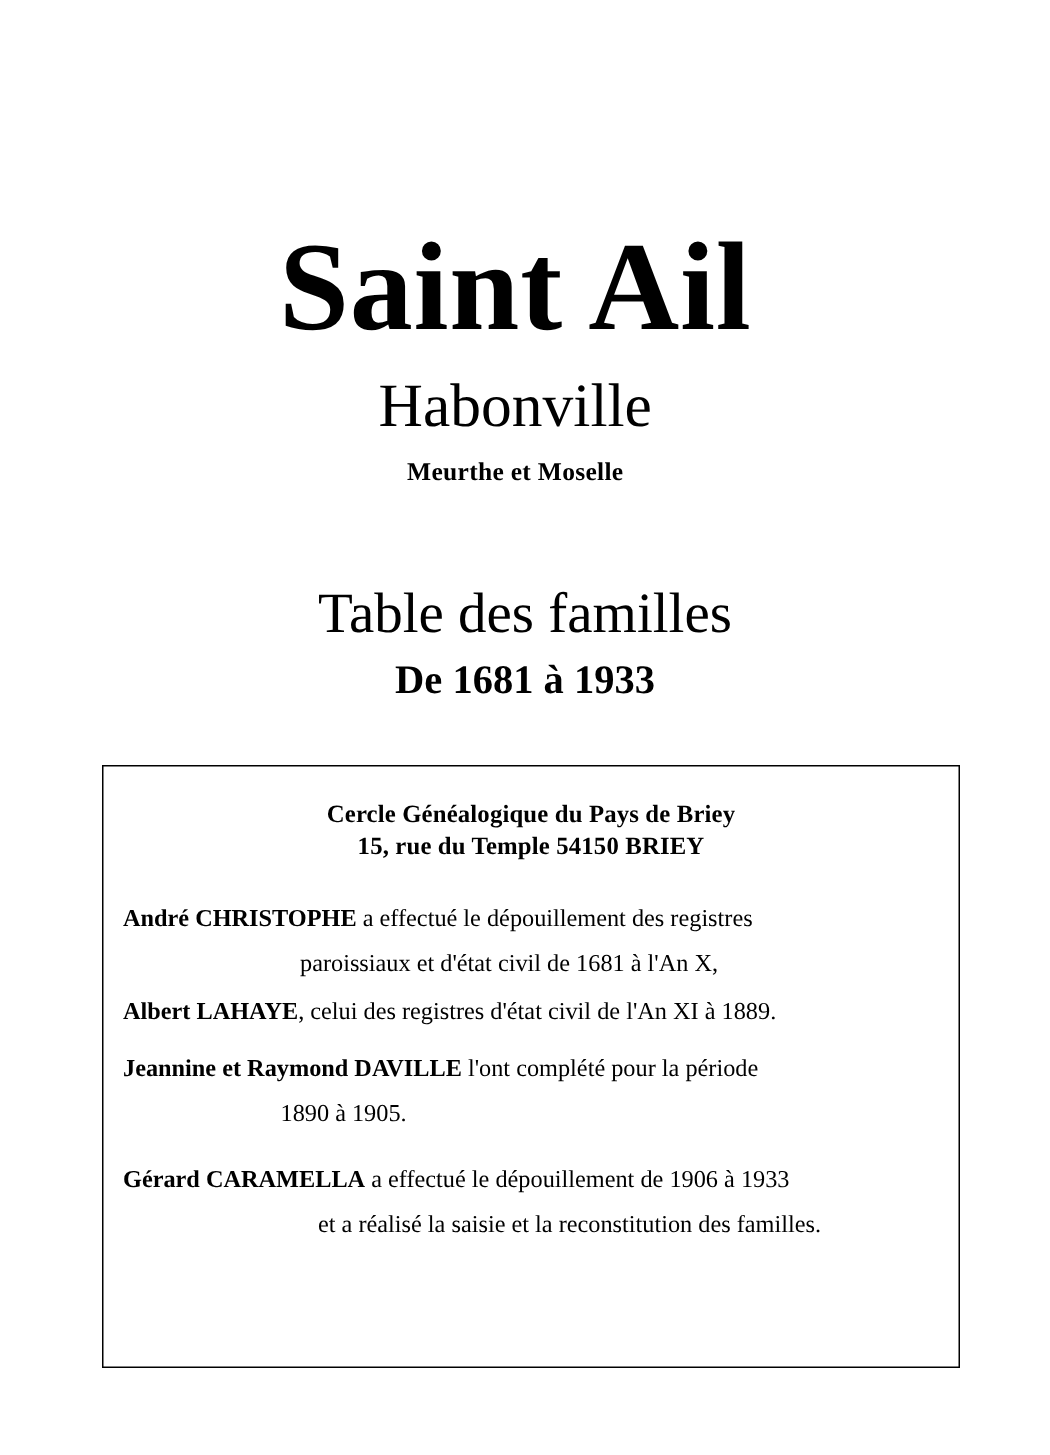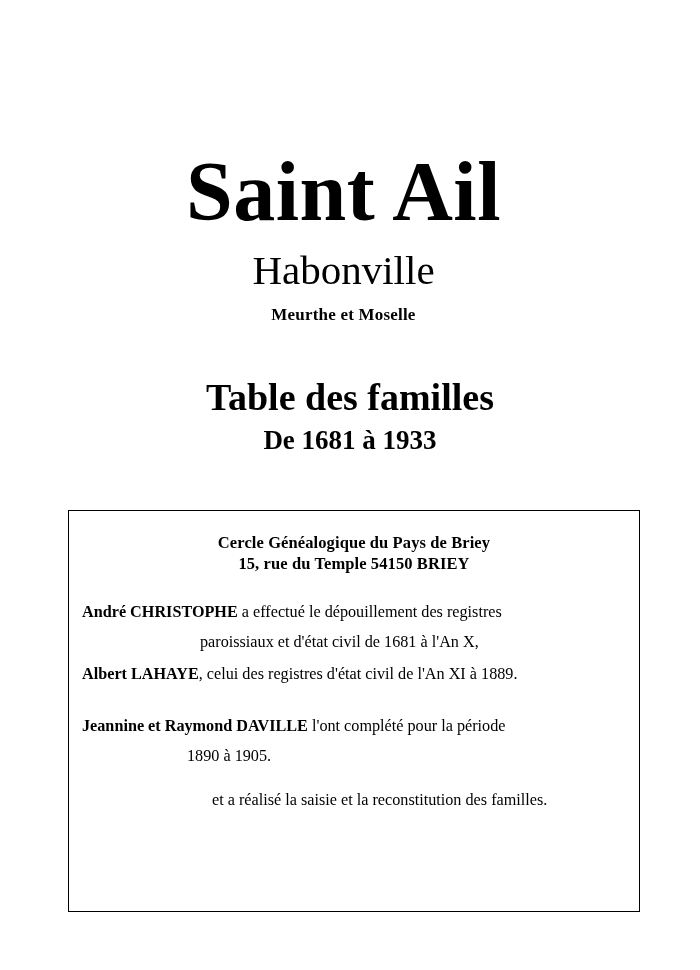--- a/index.html
+++ b/index.html
@@ -59,23 +59,23 @@
   .table-block {
     position: absolute;
     left: 0;
     right: 0;
     top: 378px;
     text-align: center;
   }
 
   .table-title {
     font-size: 38px;
-    font-weight: bold;
+    font-weight: normal;
     line-height: 1.0;
-    margin: 0;
+    margin: 12px;
   }
 
   .date-range {
     font-size: 27px;
     font-weight: bold;
     line-height: 1.0;
     margin: 11px 0 15px 0;
   }
 
   
@@ -119,21 +119,21 @@
 
   .credit-line .person {
     font-weight: bold;
   }
 
   .credit-line.indent-a { padding-left: 118px; margin-bottom: 15px; }
   .credit-line.indent-b { padding-left: 105px; margin-bottom: 28px; }
   .credit-line.indent-c { padding-left: 130px; margin-bottom: 0; }
 
   .gap-lg { margin-bottom: 27px; }
-  .gap-md { margin-bottom: 36px; }
+  .gap-md { margin-bottom: 22px; }
 </style>
 </head>
 <body>
 
 <div class="page">
 
   <div class="title-block">
     <h1 class="main-title">Saint Ail</h1>
     <h2 class="sub-title">Habonville</h2>
     <p class="region-line">Meurthe et Moselle</p>
@@ -154,18 +154,19 @@
     <div class="credits-body">
 
       <p class="credit-line"><span class="person">André CHRISTOPHE</span><span> a effectué le dépouillement des registres</span></p>
       <p class="credit-line indent-a gap-lg">paroissiaux et d'état civil de 1681 à l'An X,</p>
 
       <p class="credit-line gap-md"><span class="person">Albert LAHAYE</span><span>, celui des registres d'état civil de l'An XI à 1889.</span></p>
 
       <p class="credit-line"><span class="person">Jeannine et Raymond DAVILLE</span><span> l'ont complété pour la période</span></p>
       <p class="credit-line indent-b gap-lg">1890 à 1905.</p>
 
+      <p class="credit-line"><span class="person">Gérard CARAMELLA</span><span> a effectué le dépouillement de 1906 à 1933</span></p>
       <p class="credit-line indent-c">et a réalisé la saisie et la reconstitution des familles.</p>
 
     </div>
   </div>
 
 </div>
 
 </body></html>

